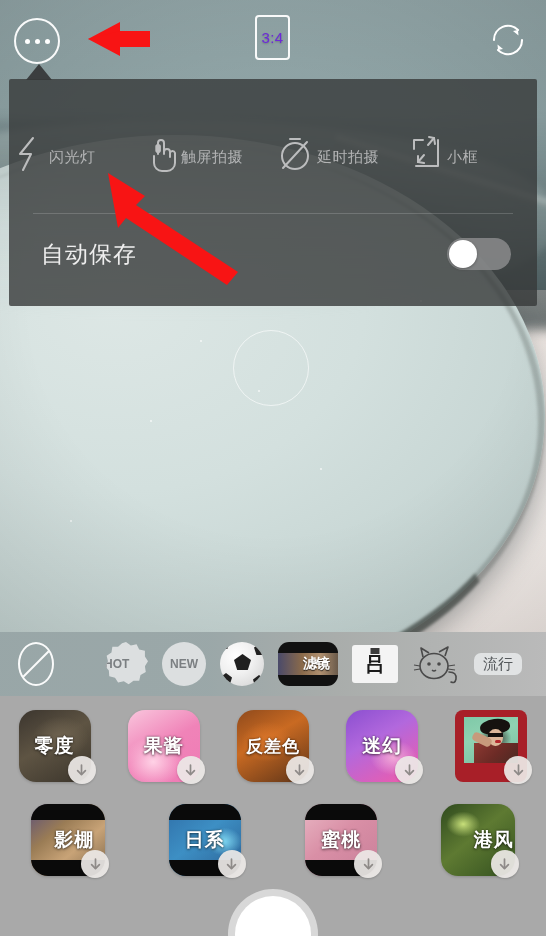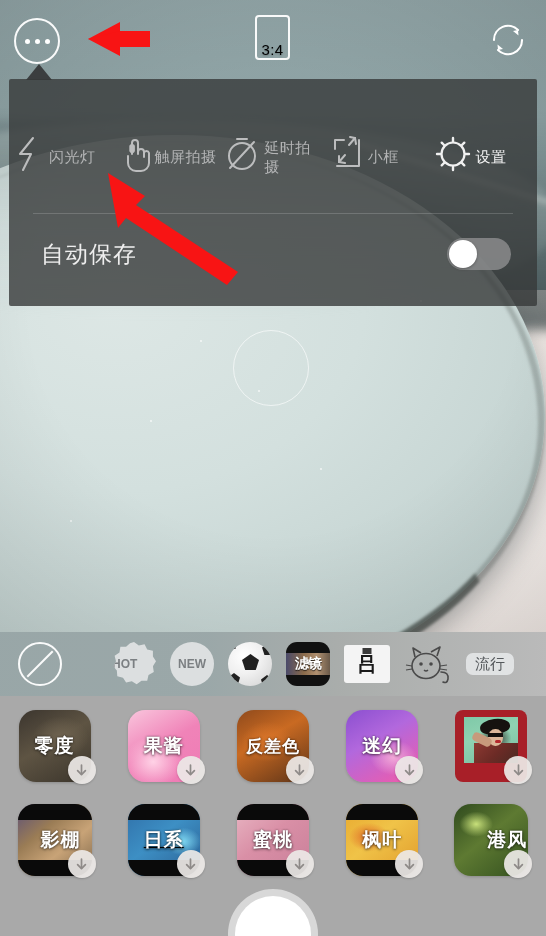--- a/index.html
+++ b/index.html
@@ -135,23 +135,23 @@
     background: #ffffff;
   }
   .ratio-badge {
     position: absolute;
     left: 255px; top: 15px;
     width: 35px; height: 45px;
     border: 2px solid rgba(255,255,255,0.95);
     border-radius: 4px;
     box-sizing: border-box;
     display: flex;
-    align-items: flex-end;
-    justify-content: center;
-    color: #000000;
+    align-items: center;
+    justify-content: center;
+    color: #6d28d9;
     font-size: 15px;
     letter-spacing: 0.3px;
     text-shadow: 0 1px 2px rgba(0,0,0,0.25);
   }
   .flip-btn {
     position: absolute;
     right: 14px; top: 16px;
     width: 48px; height: 48px;
   }
 
@@ -316,20 +316,21 @@
   }
   .cat-thumb {
     width: 44px; height: 44px;
     border-radius: 11px;
     overflow: hidden;
     position: relative;
     background: #111;
     display: flex;
     align-items: center;
     justify-content: center;
+    padding-left: 16px;
   }
   .cat-thumb .band {
     position: absolute;
     left: 0; top: 11px;
     width: 100%; height: 22px;
     background: linear-gradient(90deg, #4a4a6a 0%, #8a6a4a 40%, #b09070 70%, #6a5a4a 100%);
   }
   .cat-thumb .txt {
     position: relative;
     color: #ffffff;
@@ -610,38 +611,20 @@
             <path d="M29 6 L30 12" fill="none" stroke="#bcbdbe" stroke-width="2" stroke-linecap="round"></path>
             <path d="M29 6 L24 5" fill="none" stroke="#bcbdbe" stroke-width="2" stroke-linecap="round"></path>
             <path d="M13 30 L19 23" fill="none" stroke="#bcbdbe" stroke-width="2" stroke-linecap="round"></path>
             <path d="M13 30 L13 24" fill="none" stroke="#bcbdbe" stroke-width="2" stroke-linecap="round"></path>
             <path d="M13 30 L19 31" fill="none" stroke="#bcbdbe" stroke-width="2" stroke-linecap="round"></path>
           </svg>
         </div>
         <div class="panel-label">小框</div>
       </div>
 
-      <div class="panel-item active">
-        <div class="panel-icon">
-          <svg width="44" height="44" viewBox="0 0 44 44">
-            <circle cx="22" cy="22" r="11.5" fill="none" stroke="#f0f0f0" stroke-width="2.2"></circle>
-            <g stroke="#f0f0f0" stroke-width="2.4" stroke-linecap="round">
-              <line x1="22" y1="6" x2="22" y2="10"></line>
-              <line x1="22" y1="34" x2="22" y2="38"></line>
-              <line x1="6" y1="22" x2="10" y2="22"></line>
-              <line x1="34" y1="22" x2="38" y2="22"></line>
-              <line x1="10.7" y1="10.7" x2="13.5" y2="13.5"></line>
-              <line x1="30.5" y1="30.5" x2="33.3" y2="33.3"></line>
-              <line x1="10.7" y1="33.3" x2="13.5" y2="30.5"></line>
-              <line x1="30.5" y1="13.5" x2="33.3" y2="10.7"></line>
-            </g>
-          </svg>
-        </div>
-        <div class="panel-label">设置</div>
-      </div>
 
     </div>
 
     <div class="panel-divider"></div>
 
     <div class="autosave-row">
       <div class="autosave-label">自动保存</div>
       <div class="toggle">
         <div class="knob"></div>
       </div>
@@ -805,21 +788,21 @@
           <svg width="15" height="15" viewBox="0 0 15 15">
             <line x1="7.5" y1="2" x2="7.5" y2="11" stroke="#8e8a88" stroke-width="1.7" stroke-linecap="round"></line>
             <path d="M3.6 7.6 L7.5 11.6 L11.4 7.6" fill="none" stroke="#8e8a88" stroke-width="1.7" stroke-linecap="round" stroke-linejoin="round"></path>
           </svg>
         </div>
       </div>
 
       <div class="filter-cell">
         <div class="tile" style="background:
               radial-gradient(ellipse 26px 20px at 76% 52%, #7fd8f2 0%, rgba(127,216,242,0) 70%),
-              linear-gradient(140deg, #2f6fa8 0%, #3d8fc4 45%, #2a5f92 100%); text-decoration: underline;">
+              linear-gradient(140deg, #2f6fa8 0%, #3d8fc4 45%, #2a5f92 100%);">
           <div class="bar-top"></div>
           <div class="bar-bot"></div>
           <span class="tile-label">日系</span>
         </div>
         <div class="dl-badge">
           <svg width="15" height="15" viewBox="0 0 15 15">
             <line x1="7.5" y1="2" x2="7.5" y2="11" stroke="#8e8a88" stroke-width="1.7" stroke-linecap="round"></line>
             <path d="M3.6 7.6 L7.5 11.6 L11.4 7.6" fill="none" stroke="#8e8a88" stroke-width="1.7" stroke-linecap="round" stroke-linejoin="round"></path>
           </svg>
         </div>
@@ -833,35 +816,20 @@
           <span class="tile-label">蜜桃</span>
         </div>
         <div class="dl-badge">
           <svg width="15" height="15" viewBox="0 0 15 15">
             <line x1="7.5" y1="2" x2="7.5" y2="11" stroke="#8e8a88" stroke-width="1.7" stroke-linecap="round"></line>
             <path d="M3.6 7.6 L7.5 11.6 L11.4 7.6" fill="none" stroke="#8e8a88" stroke-width="1.7" stroke-linecap="round" stroke-linejoin="round"></path>
           </svg>
         </div>
       </div>
 
-      <div class="filter-cell">
-        <div class="tile" style="background:
-              radial-gradient(ellipse 28px 20px at 32% 46%, #e06a28 0%, rgba(224,106,40,0) 72%),
-              linear-gradient(140deg, #e8a82e 0%, #f0c348 45%, #e09a2a 100%);">
-          <div class="bar-top"></div>
-          <div class="bar-bot"></div>
-          <span class="tile-label">枫叶</span>
-        </div>
-        <div class="dl-badge">
-          <svg width="15" height="15" viewBox="0 0 15 15">
-            <line x1="7.5" y1="2" x2="7.5" y2="11" stroke="#8e8a88" stroke-width="1.7" stroke-linecap="round"></line>
-            <path d="M3.6 7.6 L7.5 11.6 L11.4 7.6" fill="none" stroke="#8e8a88" stroke-width="1.7" stroke-linecap="round" stroke-linejoin="round"></path>
-          </svg>
-        </div>
-      </div>
 
       <div class="filter-cell">
         <div class="tile" style="background:
               radial-gradient(ellipse 24px 18px at 30% 28%, #c8e07a 0%, rgba(200,224,122,0) 70%),
               linear-gradient(140deg, #2f4a1e 0%, #5e7a32 45%, #33501f 100%); padding-left: 32px;">
           <span class="tile-label">港风</span>
         </div>
         <div class="dl-badge">
           <svg width="15" height="15" viewBox="0 0 15 15">
             <line x1="7.5" y1="2" x2="7.5" y2="11" stroke="#8e8a88" stroke-width="1.7" stroke-linecap="round"></line>

